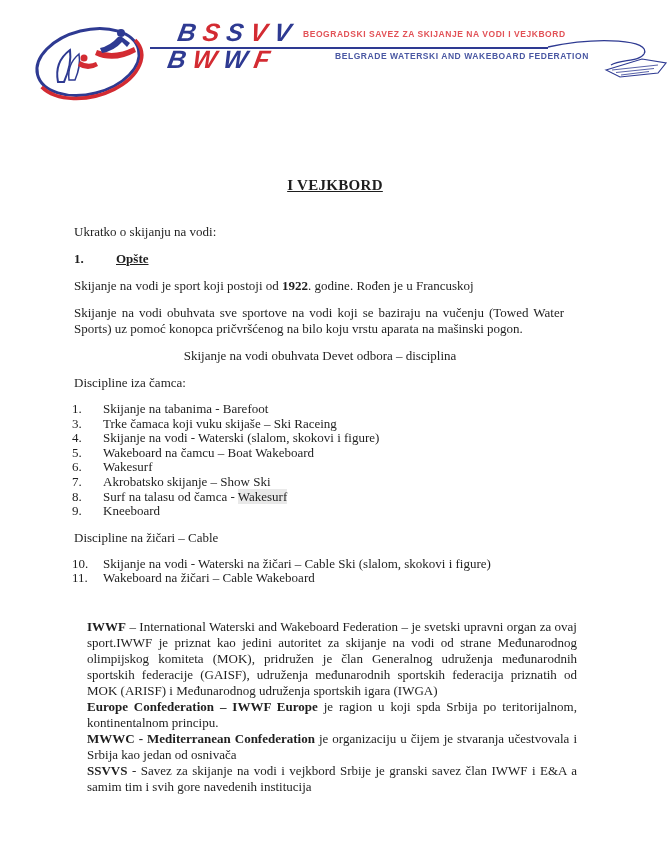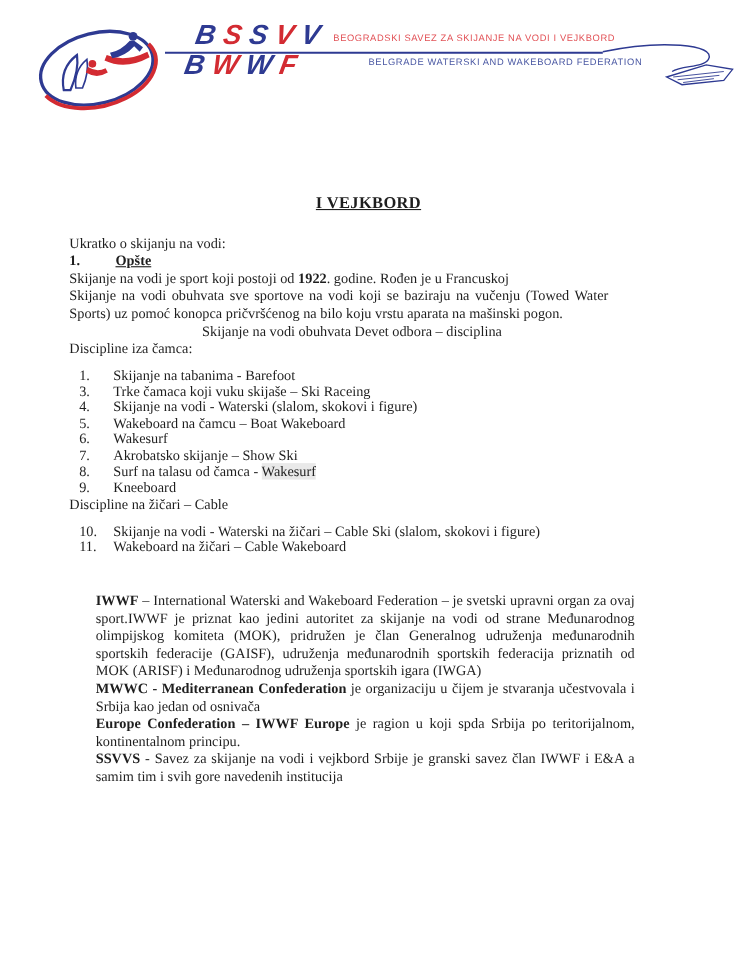--- a/index.html
+++ b/index.html
@@ -21,40 +21,40 @@
     font-weight:bold; font-style:italic;
     font-size:25px; letter-spacing:7px; line-height:1;
     transform:skewX(-10deg);
     white-space:nowrap;
   }
   .acr-top { left:178px; top:20px; }
   .acr-bottom { left:168px; top:47px; }
   .caption {
     position:absolute;
     font-family:"Liberation Sans", sans-serif;
-    font-weight:normal; font-size:8.5px; letter-spacing:0.55px;
+    font-weight:bold; font-size:8.5px; letter-spacing:0.55px;
     white-space:nowrap;
   }
   .cap-sr { left:303px; top:29px; color:var(--caption_red); }
   .cap-en { left:303px; top:51px; color:var(--caption_blue);margin-left:32px; }
 
   
   .doc-title, .doc-subtitle {
     position:absolute; left:0; width:670px;
     text-align:center; font-weight:bold; font-size:15px; letter-spacing:0.3px;
   }
   .doc-title { top:136px; }
   .doc-subtitle { top:177px;text-decoration:underline; }
 
   
   .content {
     position:absolute; left:63px; top:213px; width:514px;
     font-size:13px; line-height:16px;
   }
-  .content p { margin:0; }
+  .content p { margin:11px; }
   .intro { margin:0; }
   .section-heading { margin:20px 0 0 20px; font-weight:bold; }
   .section-heading .num { display:inline-block; width:42px; }
   .section-heading .word { text-decoration:underline; }
   .para1 { margin:16px 0 0 24px; width:490px; }
   .para-just { margin:0 0 0 24px; width:490px; text-align:justify; }
   .p3 { margin:21px 0 0 24px;text-align:center; }
   .list-head { margin:16px 0 0 24px; }
   .cable-head { margin:20px 0 0 24px; }
   ol.disciplines {
@@ -135,19 +135,19 @@
     </ol>
 
     <p class="cable-head">Discipline na žičari – Cable</p>
     <ol class="disciplines">
       <li><span class="num">10.</span><span>Skijanje na vodi - Waterski na žičari – Cable Ski (slalom, skokovi i figure)</span></li>
       <li><span class="num">11.</span><span>Wakeboard na žičari – Cable Wakeboard</span></li>
     </ol>
 
     <div class="feds">
       <p><b>IWWF</b><span> – International Waterski and Wakeboard Federation – je svetski upravni organ za ovaj sport.IWWF je priznat kao jedini autoritet za skijanje na vodi od strane Međunarodnog olimpijskog komiteta (MOK), pridružen je član Generalnog udruženja međunarodnih sportskih federacije (GAISF), udruženja međunarodnih sportskih federacija priznatih od MOK (ARISF) i Međunarodnog udruženja sportskih igara (IWGA)</span></p>
+      <p><b>Europe Confederation – IWWF Europe</b><span> je ragion u koji spda Srbija po teritorijalnom, kontinentalnom principu.</span></p>
       <p><b>MWWC - Mediterranean Confederation</b><span> je organizaciju u čijem je stvaranja učestvovala i Srbija kao jedan od osnivača</span></p>
-      <p><b>Europe Confederation – IWWF Europe</b><span> je ragion u koji spda Srbija po teritorijalnom, kontinentalnom principu.</span></p>
       <p><b>SSVVS</b><span>  - Savez  za skijanje na vodi i vejkbord Srbije je granski savez član IWWF i E&amp;A a samim tim i svih gore navedenih institucija</span></p>
     </div>
 
   </div>
 </div>
 
 </body></html>

